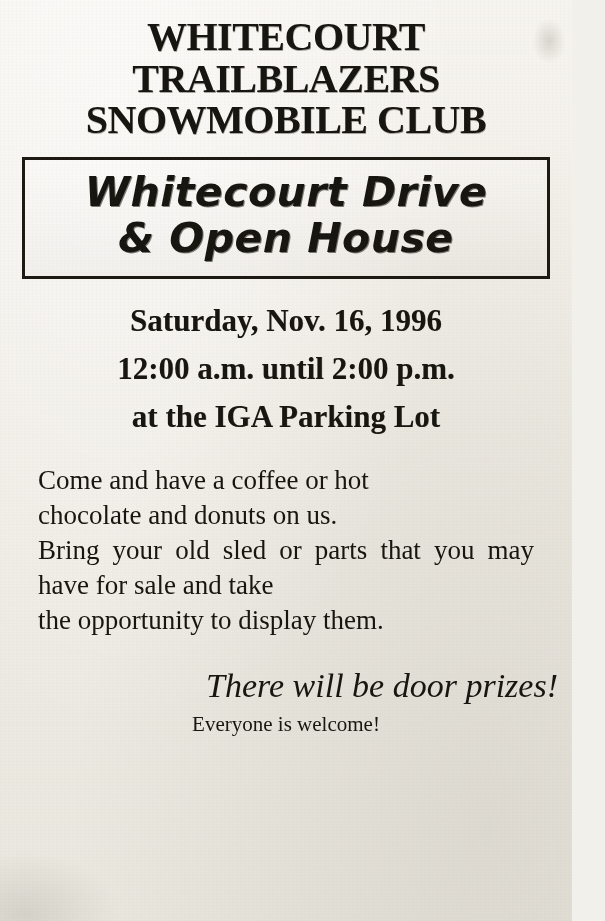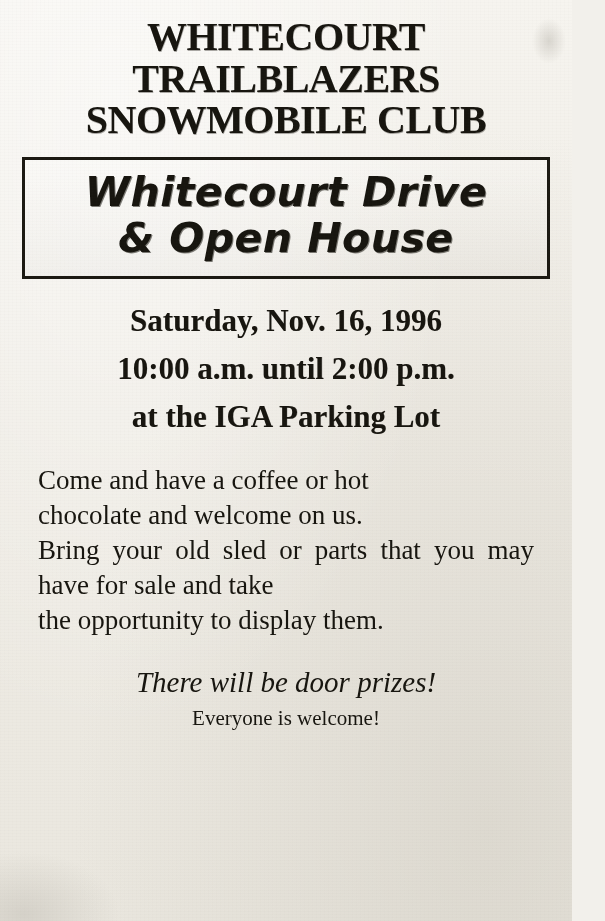--- a/index.html
+++ b/index.html
@@ -120,22 +120,23 @@
   }
 
   .closing {
     margin-top: 26px;
     text-align: center;
   }
   .closing .prizes {
     display: block;
     font-family: "Liberation Serif", serif;
     font-style: italic;
-    font-size: 29px;
+    font-size: 34px;
     line-height: 1.3;
+    text-align: right;
   }
   .closing .welcome {
     display: block;
     font-family: "Liberation Serif", serif;
     font-size: 21px;
     line-height: 1.35;
     margin-top: 2px;
   }
 </style>
 </head>
@@ -151,28 +152,28 @@
     <span class="line2">SNOWMOBILE CLUB</span>
   </div>
 
   <div class="banner">
     <span class="b1">Whitecourt Drive</span>
     <span class="b2">&amp; Open House</span>
   </div>
 
   <div class="event-details">
     <div>Saturday, Nov. 16, 1996</div>
-    <div>10:00 a.m. until 2:00 p.m.</div>
+    <div>12:00 a.m. until 2:00 p.m.</div>
     <div>at the IGA Parking Lot</div>
   </div>
 
   <div class="body-copy">
     <p>
       <span>Come and have a coffee or hot</span>
-      <span class="last-line">chocolate and welcome on us.</span>
+      <span class="last-line">chocolate and donuts on us.</span>
     </p>
     <p>
       <span>Bring your old sled or parts that you may have for sale and take</span>
       <span class="last-line">the opportunity to display them.</span>
     </p>
   </div>
 
   <div class="closing">
     <span class="prizes">There will be door prizes!</span>
     <span class="welcome">Everyone is welcome!</span>

